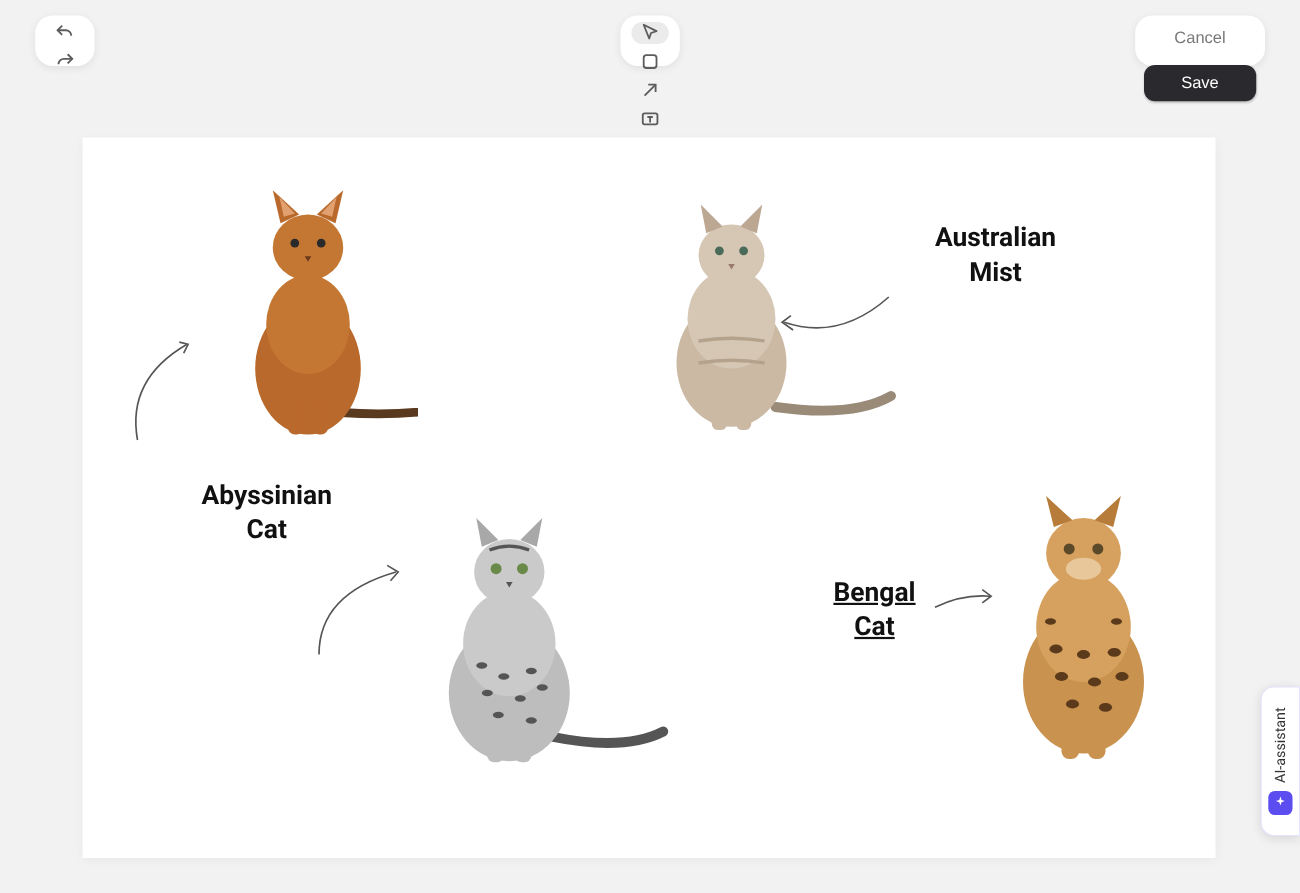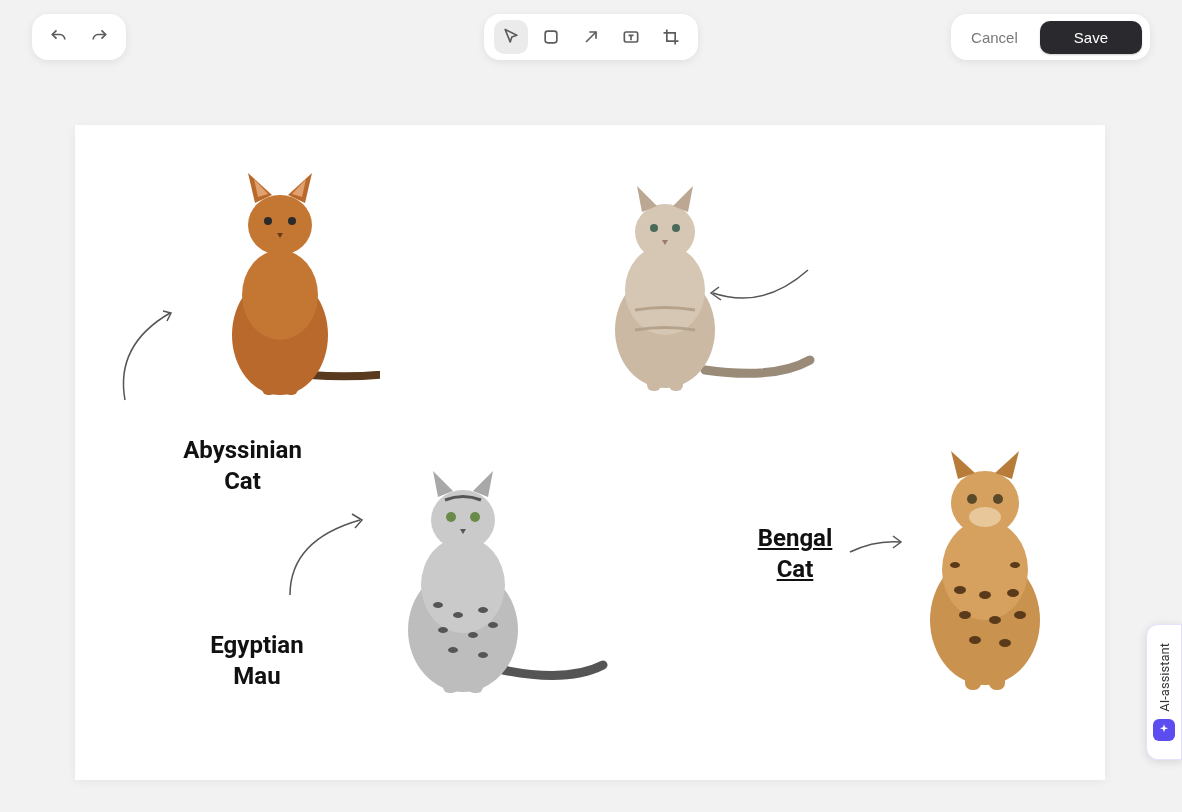--- a/index.html
+++ b/index.html
@@ -15,20 +15,21 @@
   .toolbar-group {
     position: absolute;
     top: 14px;
     background: #fff;
     border-radius: 16px;
     box-shadow: 0 2px 8px rgba(0,0,0,0.08);
     display: flex;
     align-items: center;
     padding: 6px 10px;
     height: 46px;
+    flex-direction: column;
   }
   .toolbar-left { left: 32px; gap: 6px; }
   .toolbar-center { left: 50%; transform: translateX(-50%); gap: 6px; }
   .toolbar-right { right: 32px; gap: 10px; padding: 6px 8px; }
 
   .tool-btn {
     width: 34px; height: 34px;
     display: flex; align-items: center; justify-content: center;
     border-radius: 10px;
     color: #5c5c5c;
@@ -216,20 +217,22 @@
 
     <path d="M70 130 Q100 125 130 130" stroke="#b5a28c" stroke-width="3" fill="none"></path>
     <path d="M70 150 Q100 145 130 150" stroke="#b5a28c" stroke-width="3" fill="none"></path>
   </svg>
 
   <svg class="arrow" style="left:628px; top:140px; width:110px; height:50px;" viewBox="0 0 110 50">
     <path d="M105 5 Q 60 45 10 28"></path>
     <path d="M16 22 L8 28 L18 35"></path>
   </svg>
 
+  <div class="label" style="left:760px; top:76px; width:140px;">Australian
+Mist</div>
 
   <svg class="cat-placeholder" style="left:278px; top:340px; width:260px; height:235px;" viewBox="0 0 260 235">
     <path d="M150 205 Q215 218 250 200" stroke="#555" stroke-width="9" fill="none" stroke-linecap="round"></path>
     <ellipse cx="110" cy="165" rx="55" ry="62" fill="#bdbdbd"></ellipse>
     <ellipse cx="110" cy="120" rx="42" ry="48" fill="#cacaca"></ellipse>
     <ellipse cx="110" cy="55" rx="32" ry="30" fill="#cacaca"></ellipse>
     <path d="M85 32 L80 6 L100 26 Z" fill="#a8a8a8"></path>
     <path d="M135 32 L140 6 L120 26 Z" fill="#a8a8a8"></path>
     <circle cx="98" cy="52" r="5" fill="#6a8a4a"></circle>
     <circle cx="122" cy="52" r="5" fill="#6a8a4a"></circle>
@@ -248,22 +251,20 @@
       <ellipse cx="130" cy="190" rx="5" ry="3"></ellipse>
     </g>
     <path d="M92 35 Q110 28 128 35" stroke="#555" stroke-width="3" fill="none"></path>
   </svg>
 
   <svg class="arrow" style="left:200px; top:385px; width:100px; height:90px;" viewBox="0 0 100 90">
     <path d="M15 85 Q 15 30 85 10"></path>
     <path d="M77 4 L87 10 L80 18"></path>
   </svg>
 
-  <div class="label" style="left:122px; top:505px; width:120px;">Egyptian
-Mau</div>
 
   <svg class="cat-placeholder" style="left:810px; top:320px; width:200px; height:250px;" viewBox="0 0 200 250">
     <ellipse cx="100" cy="175" rx="55" ry="65" fill="#c9924f"></ellipse>
     <ellipse cx="100" cy="125" rx="43" ry="50" fill="#d6a05e"></ellipse>
     <ellipse cx="100" cy="58" rx="34" ry="32" fill="#d6a05e"></ellipse>
     <path d="M73 34 L66 6 L90 28 Z" fill="#b77c3a"></path>
     <path d="M127 34 L134 6 L110 28 Z" fill="#b77c3a"></path>
     <circle cx="87" cy="54" r="5" fill="#5a4a2a"></circle>
     <circle cx="113" cy="54" r="5" fill="#5a4a2a"></circle>
     <path d="M96 68 L104 68 L100 74 Z" fill="#7a4a2a"></path>

